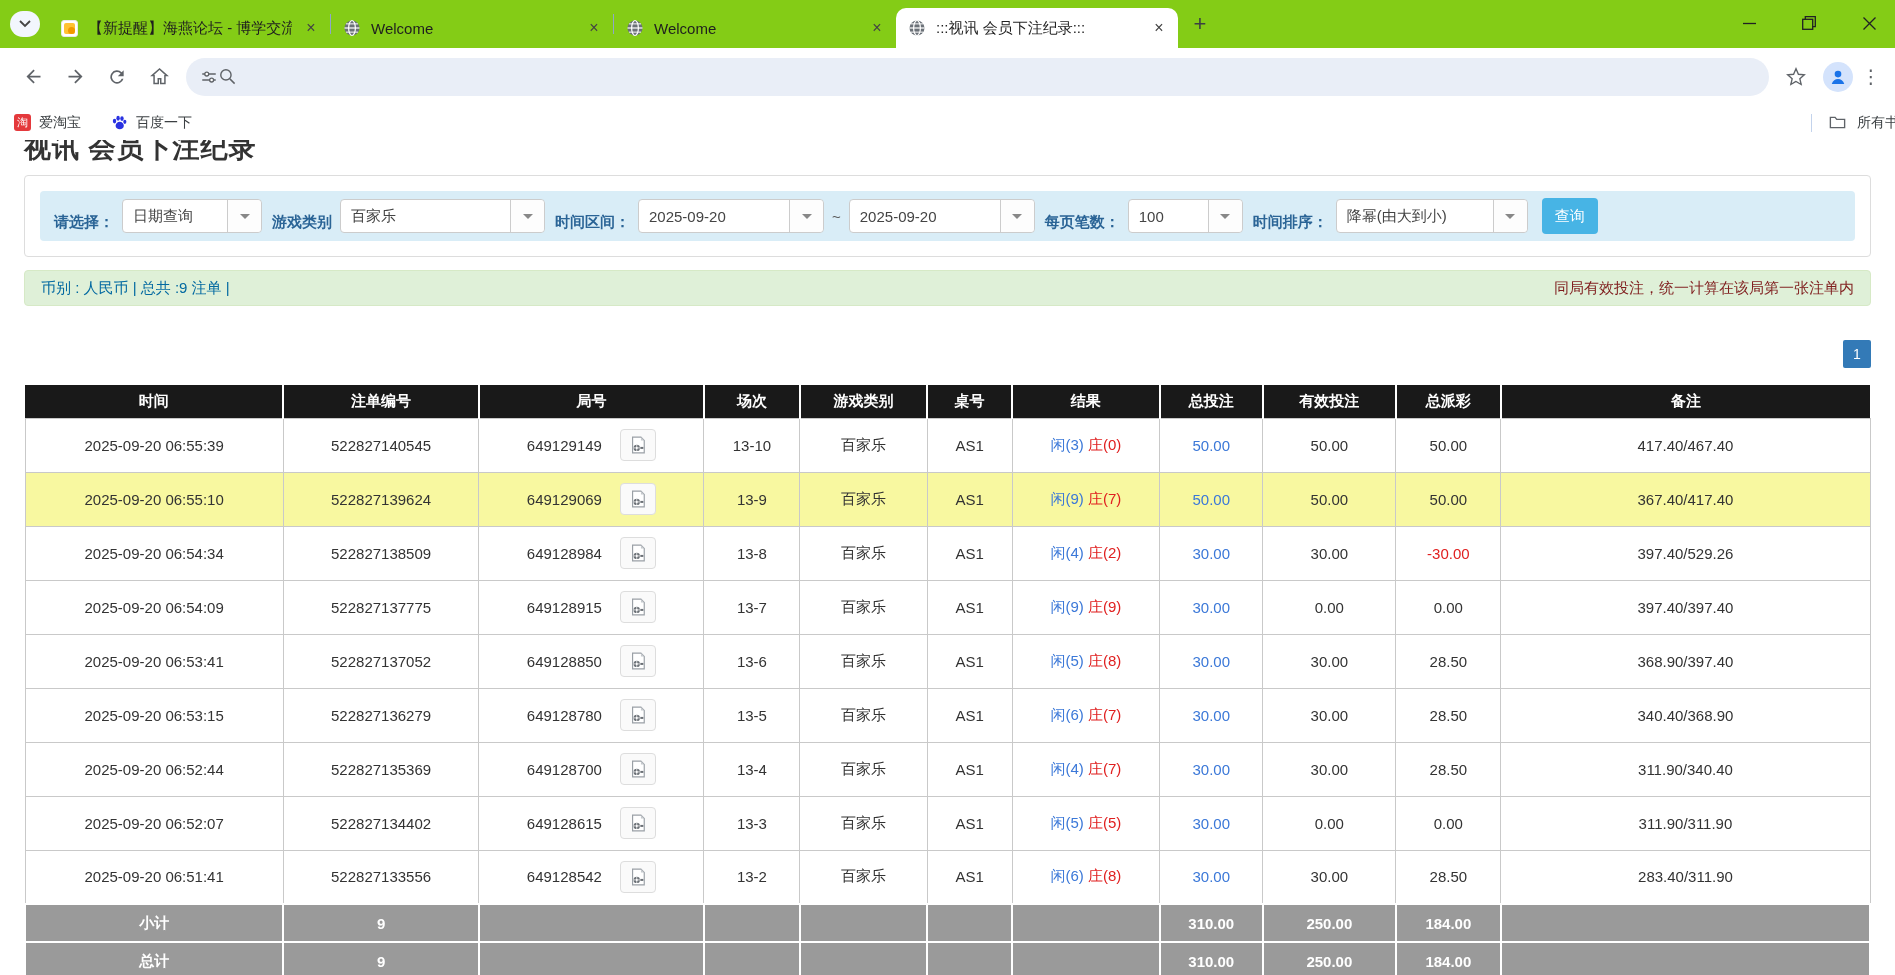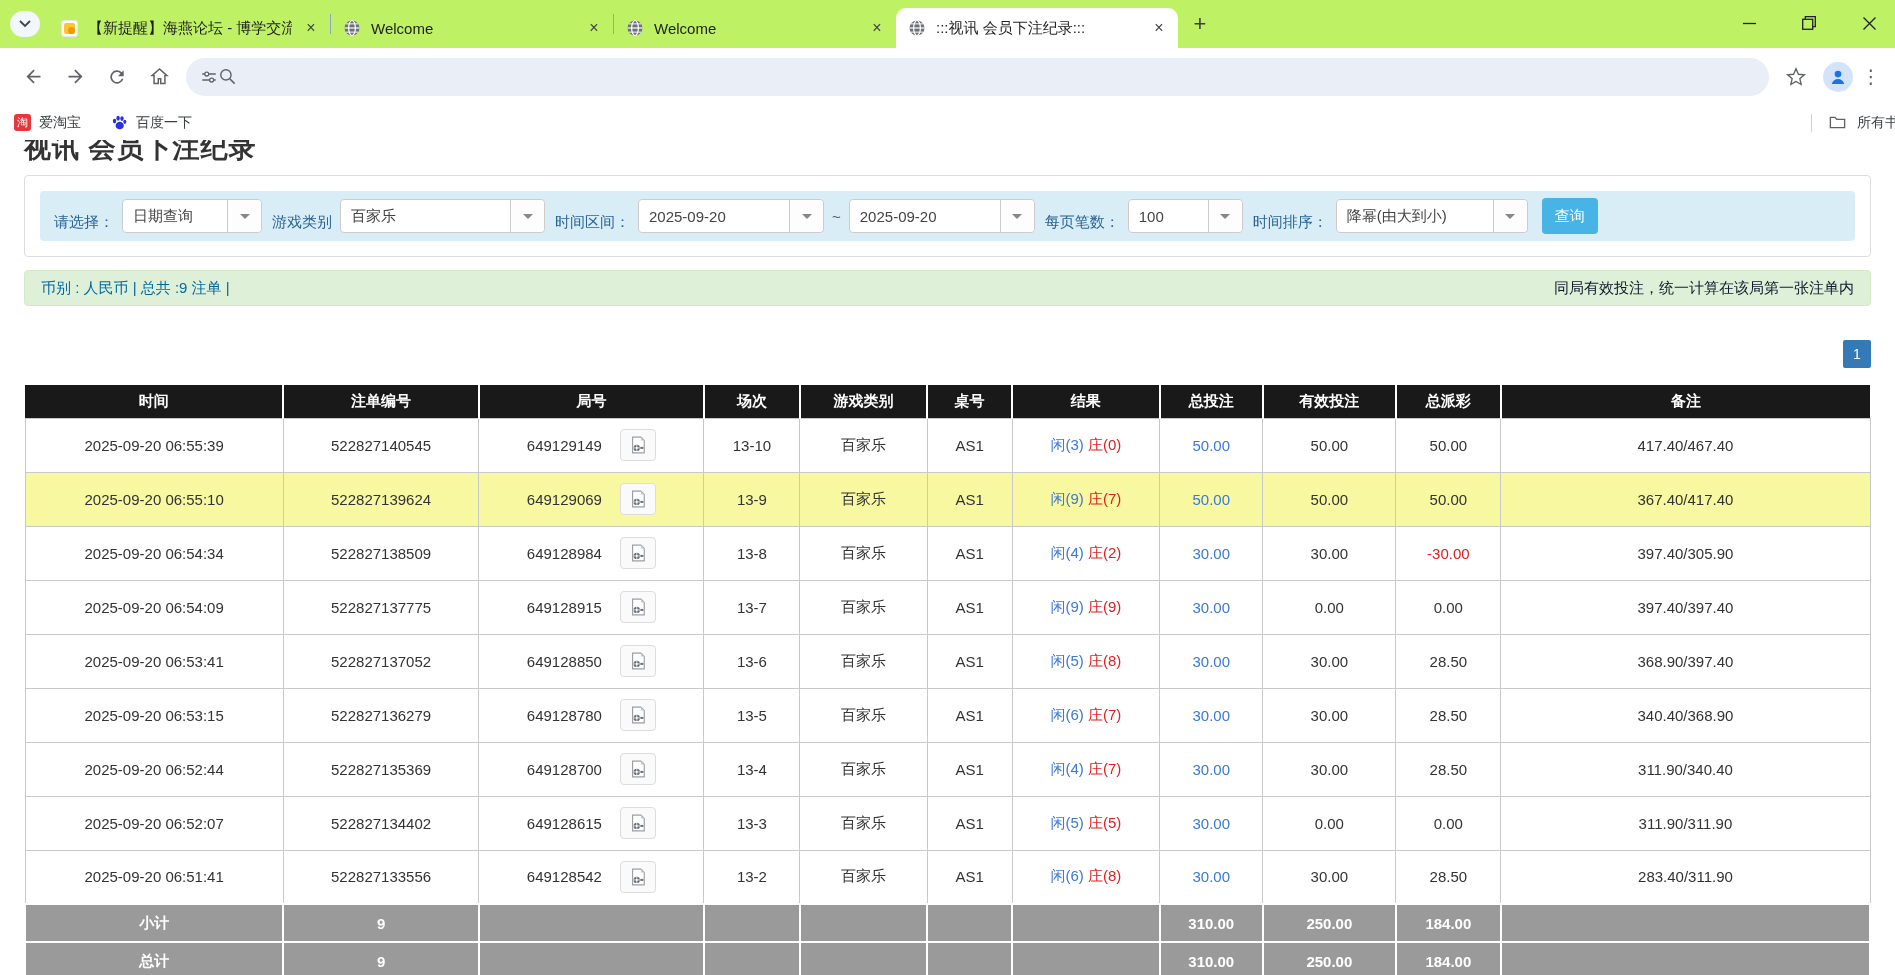--- a/index.html
+++ b/index.html
@@ -1,21 +1,21 @@
 <!DOCTYPE html>
 <html><head>
 <meta charset="utf-8">
 <style>
   * { box-sizing: border-box; margin: 0; padding: 0; }
   body { font-family: "Liberation Sans", "DejaVu Sans", sans-serif; background:#fff; }
   .screen { width:1895px; height:975px; overflow:hidden; position:relative; background:#fff; }
 
   
   .chrome { position:relative; z-index:5; background:#fff; }
-  .tabbar { height:48px; background:#bef264; display:flex; align-items:flex-end; padding-left:10px; position:relative; }
+  .tabbar { height:48px; background:#84cc16; display:flex; align-items:flex-end; padding-left:10px; position:relative; }
   .tab-search { align-self:center; width:30px; height:26px; background:#f2f6fd; border-radius:13px; display:flex; align-items:center; justify-content:center; margin-right:8px; cursor:pointer; }
   .tab { height:40px; width:282px; display:flex; align-items:center; gap:10px; padding:0 10px 0 12px; border-radius:10px 10px 0 0; color:#1f1f1f; font-size:15px; position:relative; cursor:pointer; }
   .tab .title { flex:1; white-space:nowrap; overflow:hidden; }
   .tab .close { width:18px; height:18px; border-radius:50%; display:flex; align-items:center; justify-content:center; font-size:16px; color:#444; }
   .tab.active { background:#fff; }
   .tab-sep { width:1px; height:20px; background:#8fa6c9; align-self:center; }
   .favicon { width:18px; height:18px; flex:0 0 18px; display:flex; align-items:center; justify-content:center; }
   .pic-ico { width:17px; height:17px; background:#fff; border-radius:3px; position:relative; overflow:hidden; border:1px solid #e8e8e8; }
   .pic-ico i { position:absolute; left:2px; top:2px; width:11px; height:11px; background:#ffc233; border-radius:2px; }
   .pic-ico b { position:absolute; right:2px; bottom:2px; width:7px; height:7px; background:#f29900; border-radius:50%; }
@@ -36,31 +36,31 @@
   .tao-ico { width:17px; height:17px; background:#e4393c; color:#fff; border-radius:3px; font-size:11px; display:flex; align-items:center; justify-content:center; }
   .bm-right { position:absolute; right:-18px; top:0; height:35px; display:flex; align-items:center; gap:10px; white-space:nowrap; }
   .bm-divider { width:1px; height:18px; background:#c3d3ec; margin-right:6px; }
 
   
   .page { position:relative; z-index:1; height:835px; padding:0 24px; overflow:hidden; background:#fff; }
   .page-title { font-size:27px; font-weight:600; color:#333; margin-top:-7px; line-height:30px; letter-spacing:1px; }
 
   .filter-panel { margin-top:12px; border:1px solid #ddd; border-radius:4px; padding:15px; }
   .filter-bar { background:#d9edf7; border-radius:4px; height:50px; display:flex; align-items:center; padding:0 14px; }
-  .f-label { color:#2a6496; font-weight:normal; font-size:15px; margin:12px 8px 0 10px; white-space:nowrap; }
+  .f-label { color:#2a6496; font-weight:bold; font-size:15px; margin:12px 8px 0 10px; white-space:nowrap; }
   .sel { height:34px; background:#fff; border:1px solid #ccc; border-radius:4px; display:flex; align-items:stretch; font-size:15px; color:#444; cursor:pointer; }
   .sel .val { flex:1; display:flex; align-items:center; padding:0 10px; white-space:nowrap; overflow:hidden; }
   .sel .arr { width:34px; border-left:1px solid #ccc; border-radius:0 4px 4px 0; display:flex; align-items:center; justify-content:center; background:#fdfdfd; }
   .caret { width:0; height:0; border:5px solid transparent; border-top-color:#888; margin-top:5px; }
   .tilde { margin:0 8px; color:#555; font-size:15px; }
   .btn-search { width:56px; height:36px; margin-left:14px; background:#47b4e5; border:none; border-radius:4px; color:#fff; font-size:15px; cursor:pointer; display:flex; align-items:center; justify-content:center; }
 
   .green-bar { margin-top:13px; background:#dff0d8; border:1px solid #d6e9c6; border-radius:4px; height:36px; display:flex; align-items:center; justify-content:space-between; padding:0 16px; font-size:15px; }
   .g-left { color:#0369a1; }
-  .g-right { color:#0f172a; }
+  .g-right { color:#7f1d1d; }
 
   .pager { margin-top:34px; display:flex; justify-content:flex-end; }
   .page-btn { min-width:28px; height:28px; background:#337ab7; color:#fff; font-size:14px; display:flex; align-items:center; justify-content:center; border-radius:2px; cursor:pointer; }
 
   table.bet-table { margin-top:17px; width:100%; border-collapse:collapse; text-align:center; font-size:15px; color:#333; table-layout:fixed; }
   .bet-table thead th { background:#191919; color:#fff; height:33px; font-weight:bold; border-left:2px solid #fff; }
   .bet-table thead th:first-child { border-left:none; }
   .bet-table tbody td { height:54px; border:1px solid #c9c9c9; background:#fff; overflow:hidden; }
   .bet-table tbody tr.hl td { background:#f8f8a0; }
   .bet-table tfoot td { height:38px; background:#9a9a9a; color:#fff; border:2px solid #fff; font-weight:bold; }
@@ -393,21 +393,21 @@
     </svg>
   </span>
 </span></td>
             <td>13-8</td>
             <td>百家乐</td>
             <td>AS1</td>
             <td><span class="blue">闲(4)</span> <span class="red">庄(2)</span></td>
             <td><span class="blue" style="cursor: pointer;">30.00</span></td>
             <td>30.00</td>
             <td class="neg">-30.00</td>
-            <td>397.40/305.90</td>
+            <td>397.40/529.26</td>
           </tr>
           <tr>
             <td>2025-09-20 06:54:09</td>
             <td>522827137775</td>
             <td><span class="round-wrap">
                 <span>649128915</span>
   <span class="film-btn">
     <svg width="20" height="20" viewBox="0 0 24 24">
       <path d="M5.5 2.5h10l4 4v15h-14z" fill="#fff" stroke="#9aa0a6" stroke-width="1.4"></path>
       <path d="M15.5 2.5l4 4h-4z" fill="#c6cace"></path>

